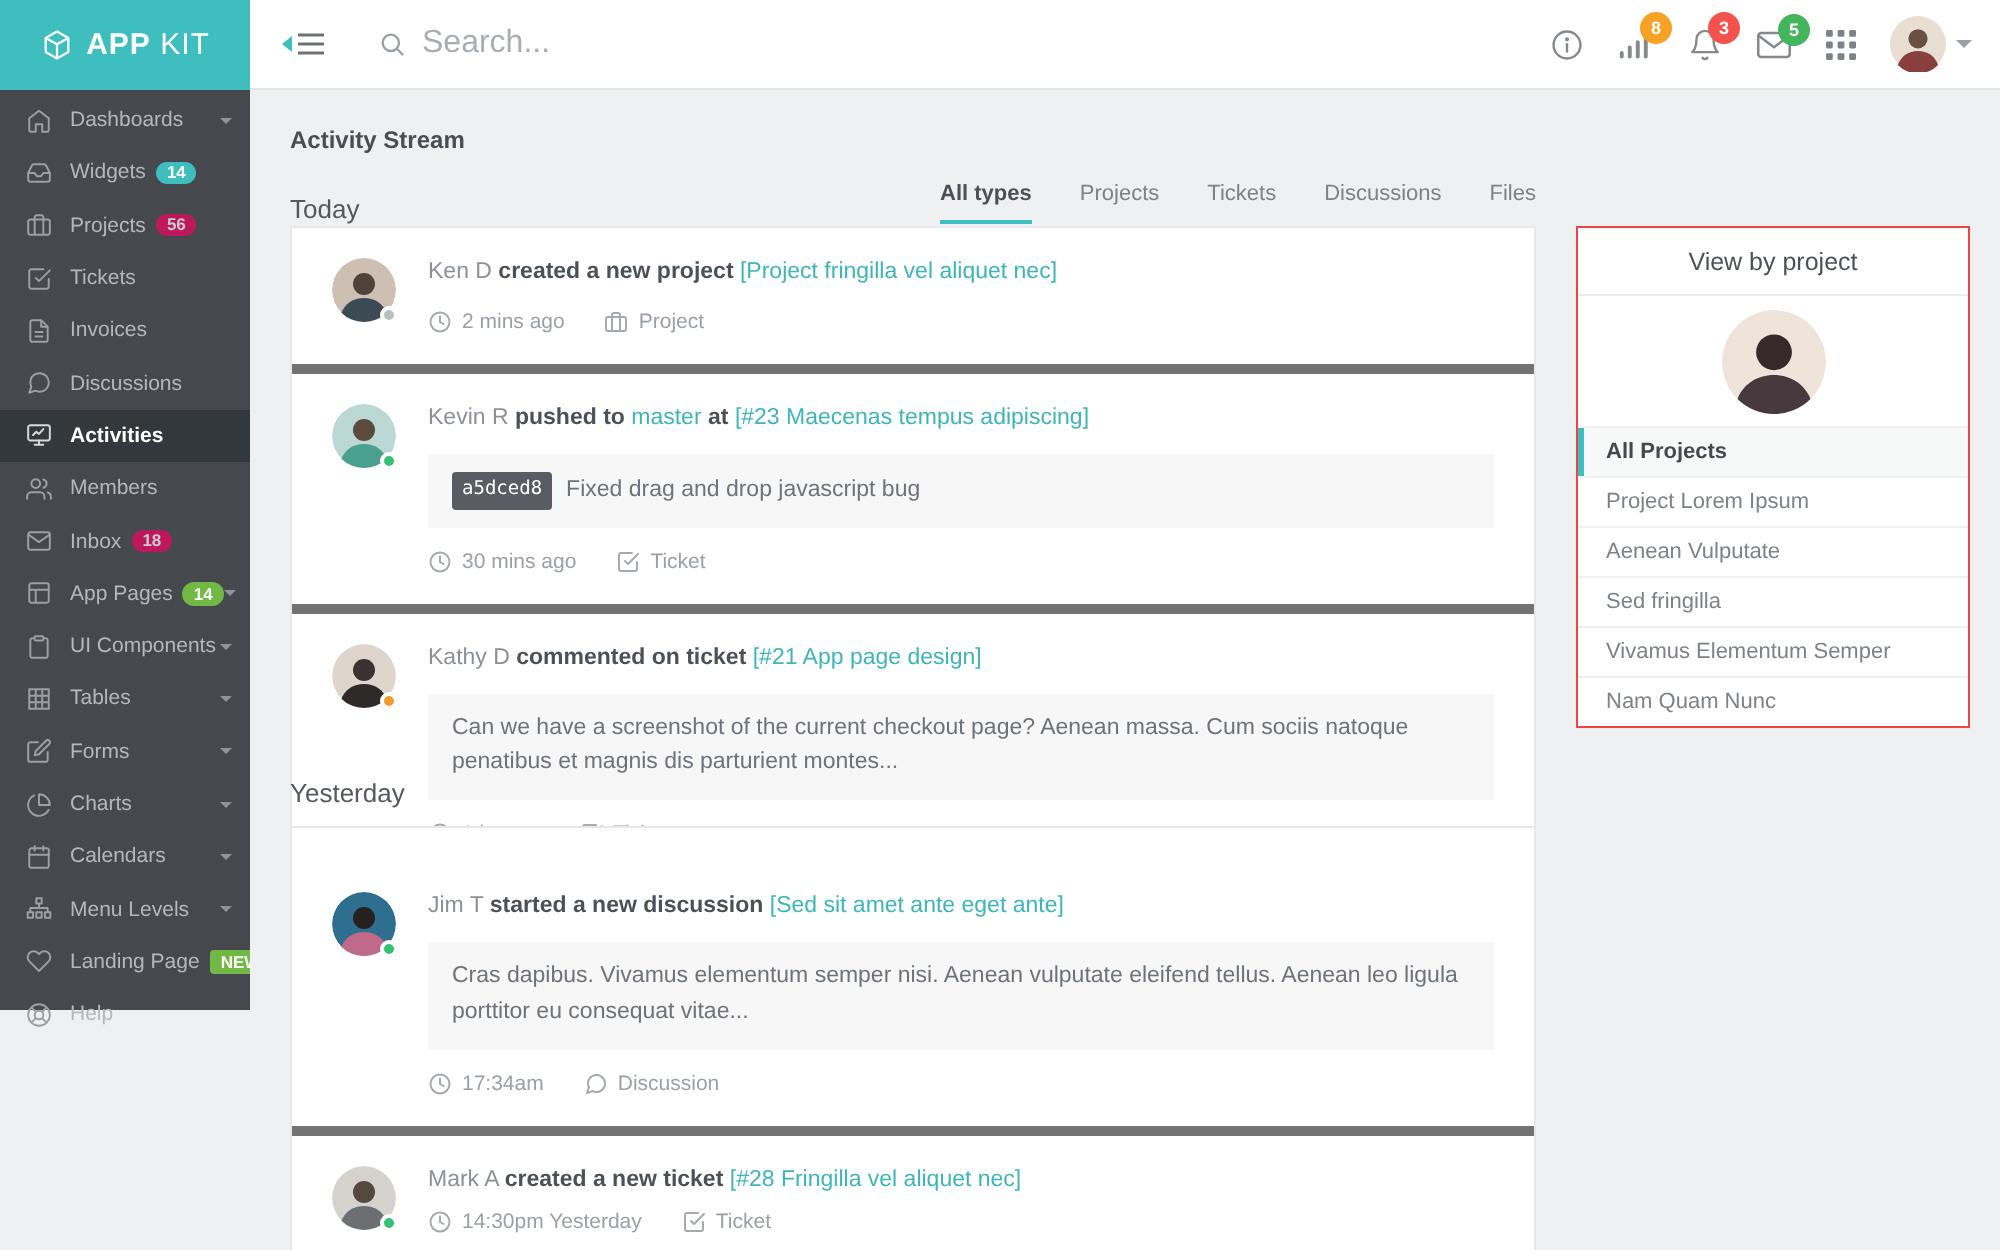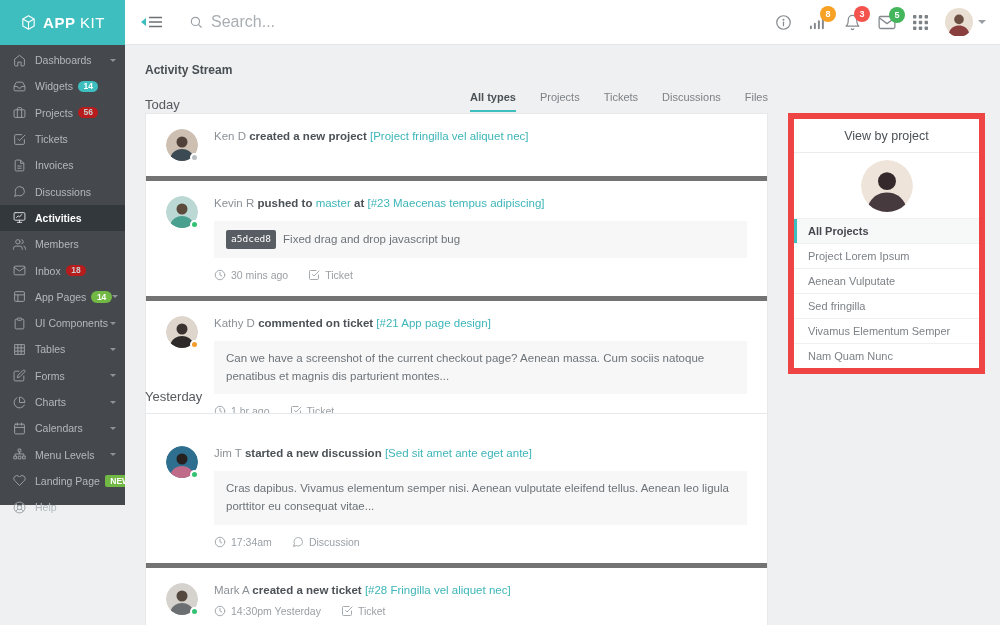--- a/index.html
+++ b/index.html
@@ -34,21 +34,21 @@
     padding-top:2px; }
   .si { height:26.3px; display:flex; align-items:center; padding:0 9px 0 13px; color:#b4b8bc;
     font-size:10.5px; cursor:pointer; }
   .si .ic { width:13px; margin-right:9px; color:#9ba0a5; flex-shrink:0; }
   .si.active { background:#33383c; color:#fff; font-weight:700; }
   .si.active .ic { color:#d7dadd; }
   .si .lbl { white-space:nowrap; }
   .s-badge { margin-left:5px; font-size:8.5px; font-weight:700; border-radius:8px; padding:1.5px 5.5px;
     color:#fff; line-height:1; }
   .s-badge.teal { background:#3ebebe; }
-  .s-badge.gray { background:#b91c1c; color:#c9ccce; }
+  .s-badge.gray { background:#be185d; color:#c9ccce; }
   .s-badge.green { background:#71b844; }
   .si .cdown { margin-left:auto; width:0; height:0; border-left:3.5px solid transparent;
     border-right:3.5px solid transparent; border-top:3.5px solid #8e9398; }
 
   
   .main { position:absolute; top:45px; left:125px; width:875px; height:580px; background:#eef0f1; }
   .page-title { position:absolute; left:20px; top:18px; font-size:12px; font-weight:600; color:#484e53; }
   .section-row { position:absolute; left:20px; width:623px; display:flex; align-items:flex-end; }
   .section-row.today { top:46px; }
   .sec-label { font-size:13px; color:#55595e; flex:1; }
@@ -76,21 +76,21 @@
     margin-top:10px; }
   .chip { display:inline-block; background:#585d63; color:#fff; font-family:"DejaVu Sans Mono", monospace;
     font-size:9.5px; padding:2px 5px; border-radius:2px; margin-right:7px; vertical-align:1px; }
   .meta { display:flex; align-items:center; gap:20px; margin-top:11px; font-size:10.5px; color:#9aa0a5; }
   .meta.tight { margin-top:7px; }
   .mitem { display:flex; align-items:center; gap:5px; }
   .mitem svg { color:#a4aaae; }
 
   
   .rpanel { position:absolute; left:788px; top:113px; width:197px; background:#fff;
-    border:6px solid #ef4444; }
+    border:1px solid #ef4444; }
   .rp-title { text-align:center; font-size:12.5px; color:#4b5156; padding:10px 0 9px;
     border-bottom:1px solid #ececec; }
   .rp-av { display:flex; justify-content:center; padding:7px 0 6px; }
   .rp-av svg { border-radius:50%; }
   .rp-item { padding:6px 14px; font-size:11px; color:#7d8287; border-top:1px solid #f0f0f0;
     display:flex; align-items:center; min-height:23.5px; cursor:pointer; }
   .rp-item.active { background:#f7f8f8; color:#45494e; font-weight:700;
     box-shadow:inset 3px 0 0 #3ebebe; }
 </style>
 </head>
@@ -397,20 +397,40 @@
             <path d="M4.5 28c1.8-5.2 6.3-8 11.5-8s9.7 2.8 11.5 8a16 16 0 0 1-23 0z" fill="#3c4a54"></path>
           </svg>
         <span class="status" style="background:#b9bec2"></span>
       </div>
       <div class="act-body">
         <div class="act-line">
           <span>Ken D</span>
           <b>created a new project</b>
           <a>[Project fringilla vel aliquet nec]</a>
         </div>
+        <div class="meta">
+          <span class="mitem">
+            <span>
+                <svg width="12" height="12" viewBox="0 0 24 24" fill="none" stroke="currentColor" stroke-width="2" stroke-linecap="round">
+                  <circle cx="12" cy="12" r="9.5"></circle>
+                  <path d="M12 6.5V12l3.5 2"></path>
+                </svg>
+              </span>
+            <span>2 mins ago</span>
+          </span>
+          <span class="mitem">
+            <span>
+                <svg width="12" height="12" viewBox="0 0 24 24" fill="none" stroke="currentColor" stroke-width="2" stroke-linejoin="round">
+                  <rect x="2" y="7" width="20" height="14" rx="2"></rect>
+                  <path d="M16 21V5a2 2 0 0 0-2-2h-4a2 2 0 0 0-2 2v16"></path>
+                </svg>
+              </span>
+            <span>Project</span>
+          </span>
+        </div>
       </div>
     </div>
 
     <div class="act">
       <div class="av-wrap">
         <svg width="32" height="32" viewBox="0 0 32 32">
             <circle cx="16" cy="16" r="16" fill="#bcd8d4"></circle>
             <circle cx="16" cy="13" r="5.5" fill="#5c4a3d"></circle>
             <path d="M4.5 28c1.8-5.2 6.3-8 11.5-8s9.7 2.8 11.5 8a16 16 0 0 1-23 0z" fill="#4aa08f"></path>
           </svg>

